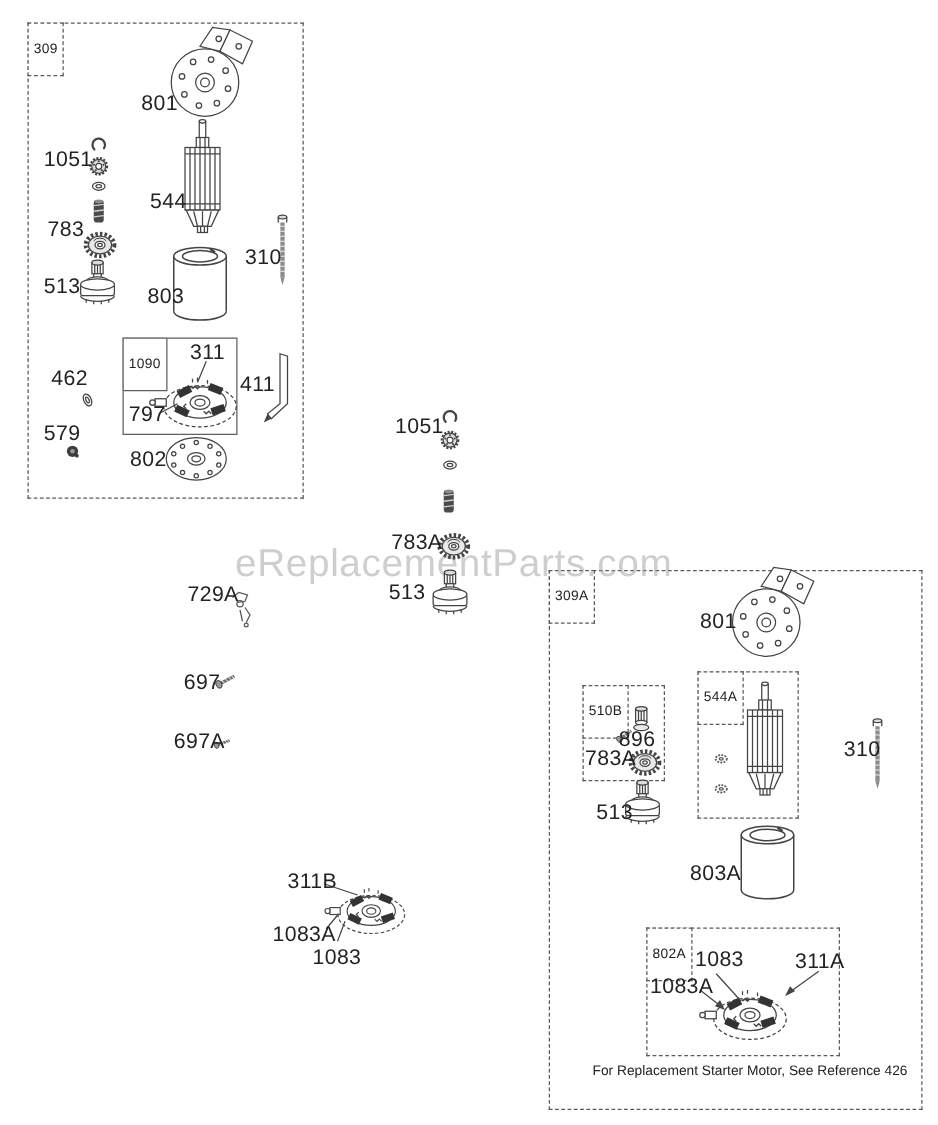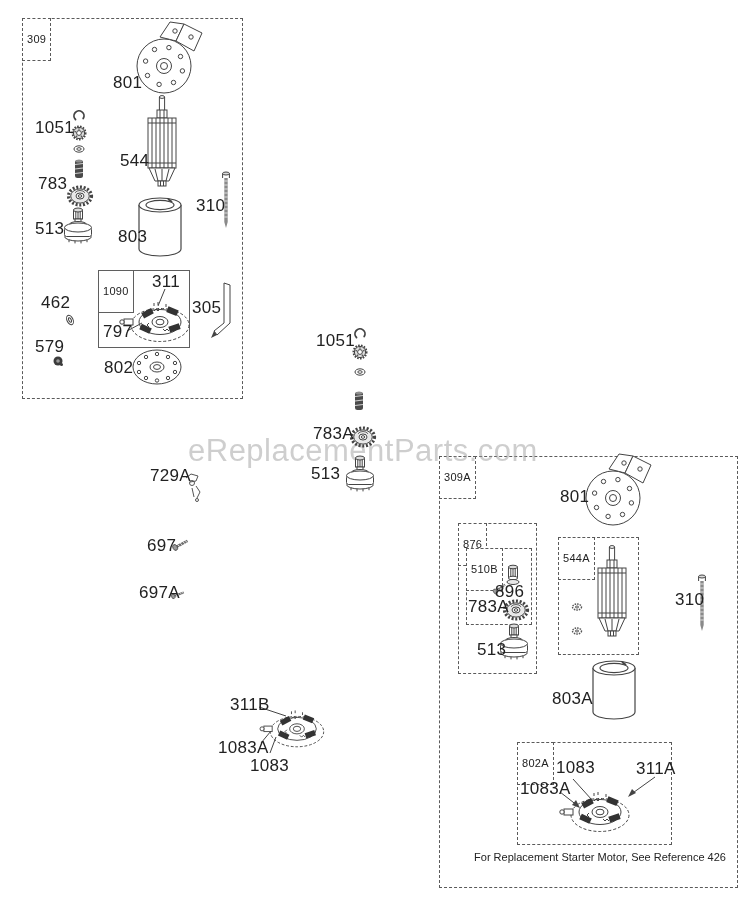--- a/index.html
+++ b/index.html
@@ -26,23 +26,20 @@
 
   <div class="refbox" style="left:22px;top:18px;width:219px;height:379px;">
     <span class="box-label">309</span>
   </div>
   <div class="refbox solid" style="left:98px;top:270px;width:90px;height:76px;z-index:2;">
     <span class="box-label">1090</span>
   </div>
   <div class="refbox" style="left:439px;top:456px;width:297px;height:430px;">
     <span class="box-label">309A</span>
   </div>
-  <div class="refbox" style="left:458px;top:523px;width:77px;height:149px;z-index:2;">
-    <span class="box-label">876</span>
-  </div>
   <div class="refbox" style="left:466px;top:548px;width:64px;height:75px;z-index:2;">
     <span class="box-label">510B</span>
   </div>
   <div class="refbox" style="left:558px;top:537px;width:79px;height:116px;z-index:2;">
     <span class="box-label">544A</span>
   </div>
   <div class="refbox" style="left:517px;top:742px;width:153px;height:101px;z-index:2;">
     <span class="box-label">802A</span>
   </div>
 
@@ -270,21 +267,21 @@
   <span class="pl" style="left:113px;top:77px;">801</span>
   <span class="pl" style="left:120px;top:155px;">544</span>
   <span class="pl" style="left:196px;top:200px;">310</span>
   <span class="pl" style="left:118px;top:231px;">803</span>
   <span class="pl" style="left:35px;top:122px;">1051</span>
   <span class="pl" style="left:38px;top:178px;">783</span>
   <span class="pl" style="left:35px;top:223px;">513</span>
   <span class="pl" style="left:152px;top:276px;">311</span>
   <span class="pl" style="left:103px;top:326px;">797</span>
   <span class="pl" style="left:41px;top:297px;">462</span>
-  <span class="pl" style="left:192px;top:302px;">305</span>
+  <span class="pl" style="left:192px;top:302px;">411</span>
   <span class="pl" style="left:35px;top:341px;">579</span>
   <span class="pl" style="left:104px;top:362px;">802</span>
 
   <span class="pl" style="left:316px;top:335px;">1051</span>
   <span class="pl" style="left:313px;top:428px;">783A</span>
   <span class="pl" style="left:311px;top:468px;">513</span>
 
   <span class="pl" style="left:150px;top:470px;">729A</span>
   <span class="pl" style="left:147px;top:540px;">697</span>
   <span class="pl" style="left:139px;top:587px;">697A</span>

